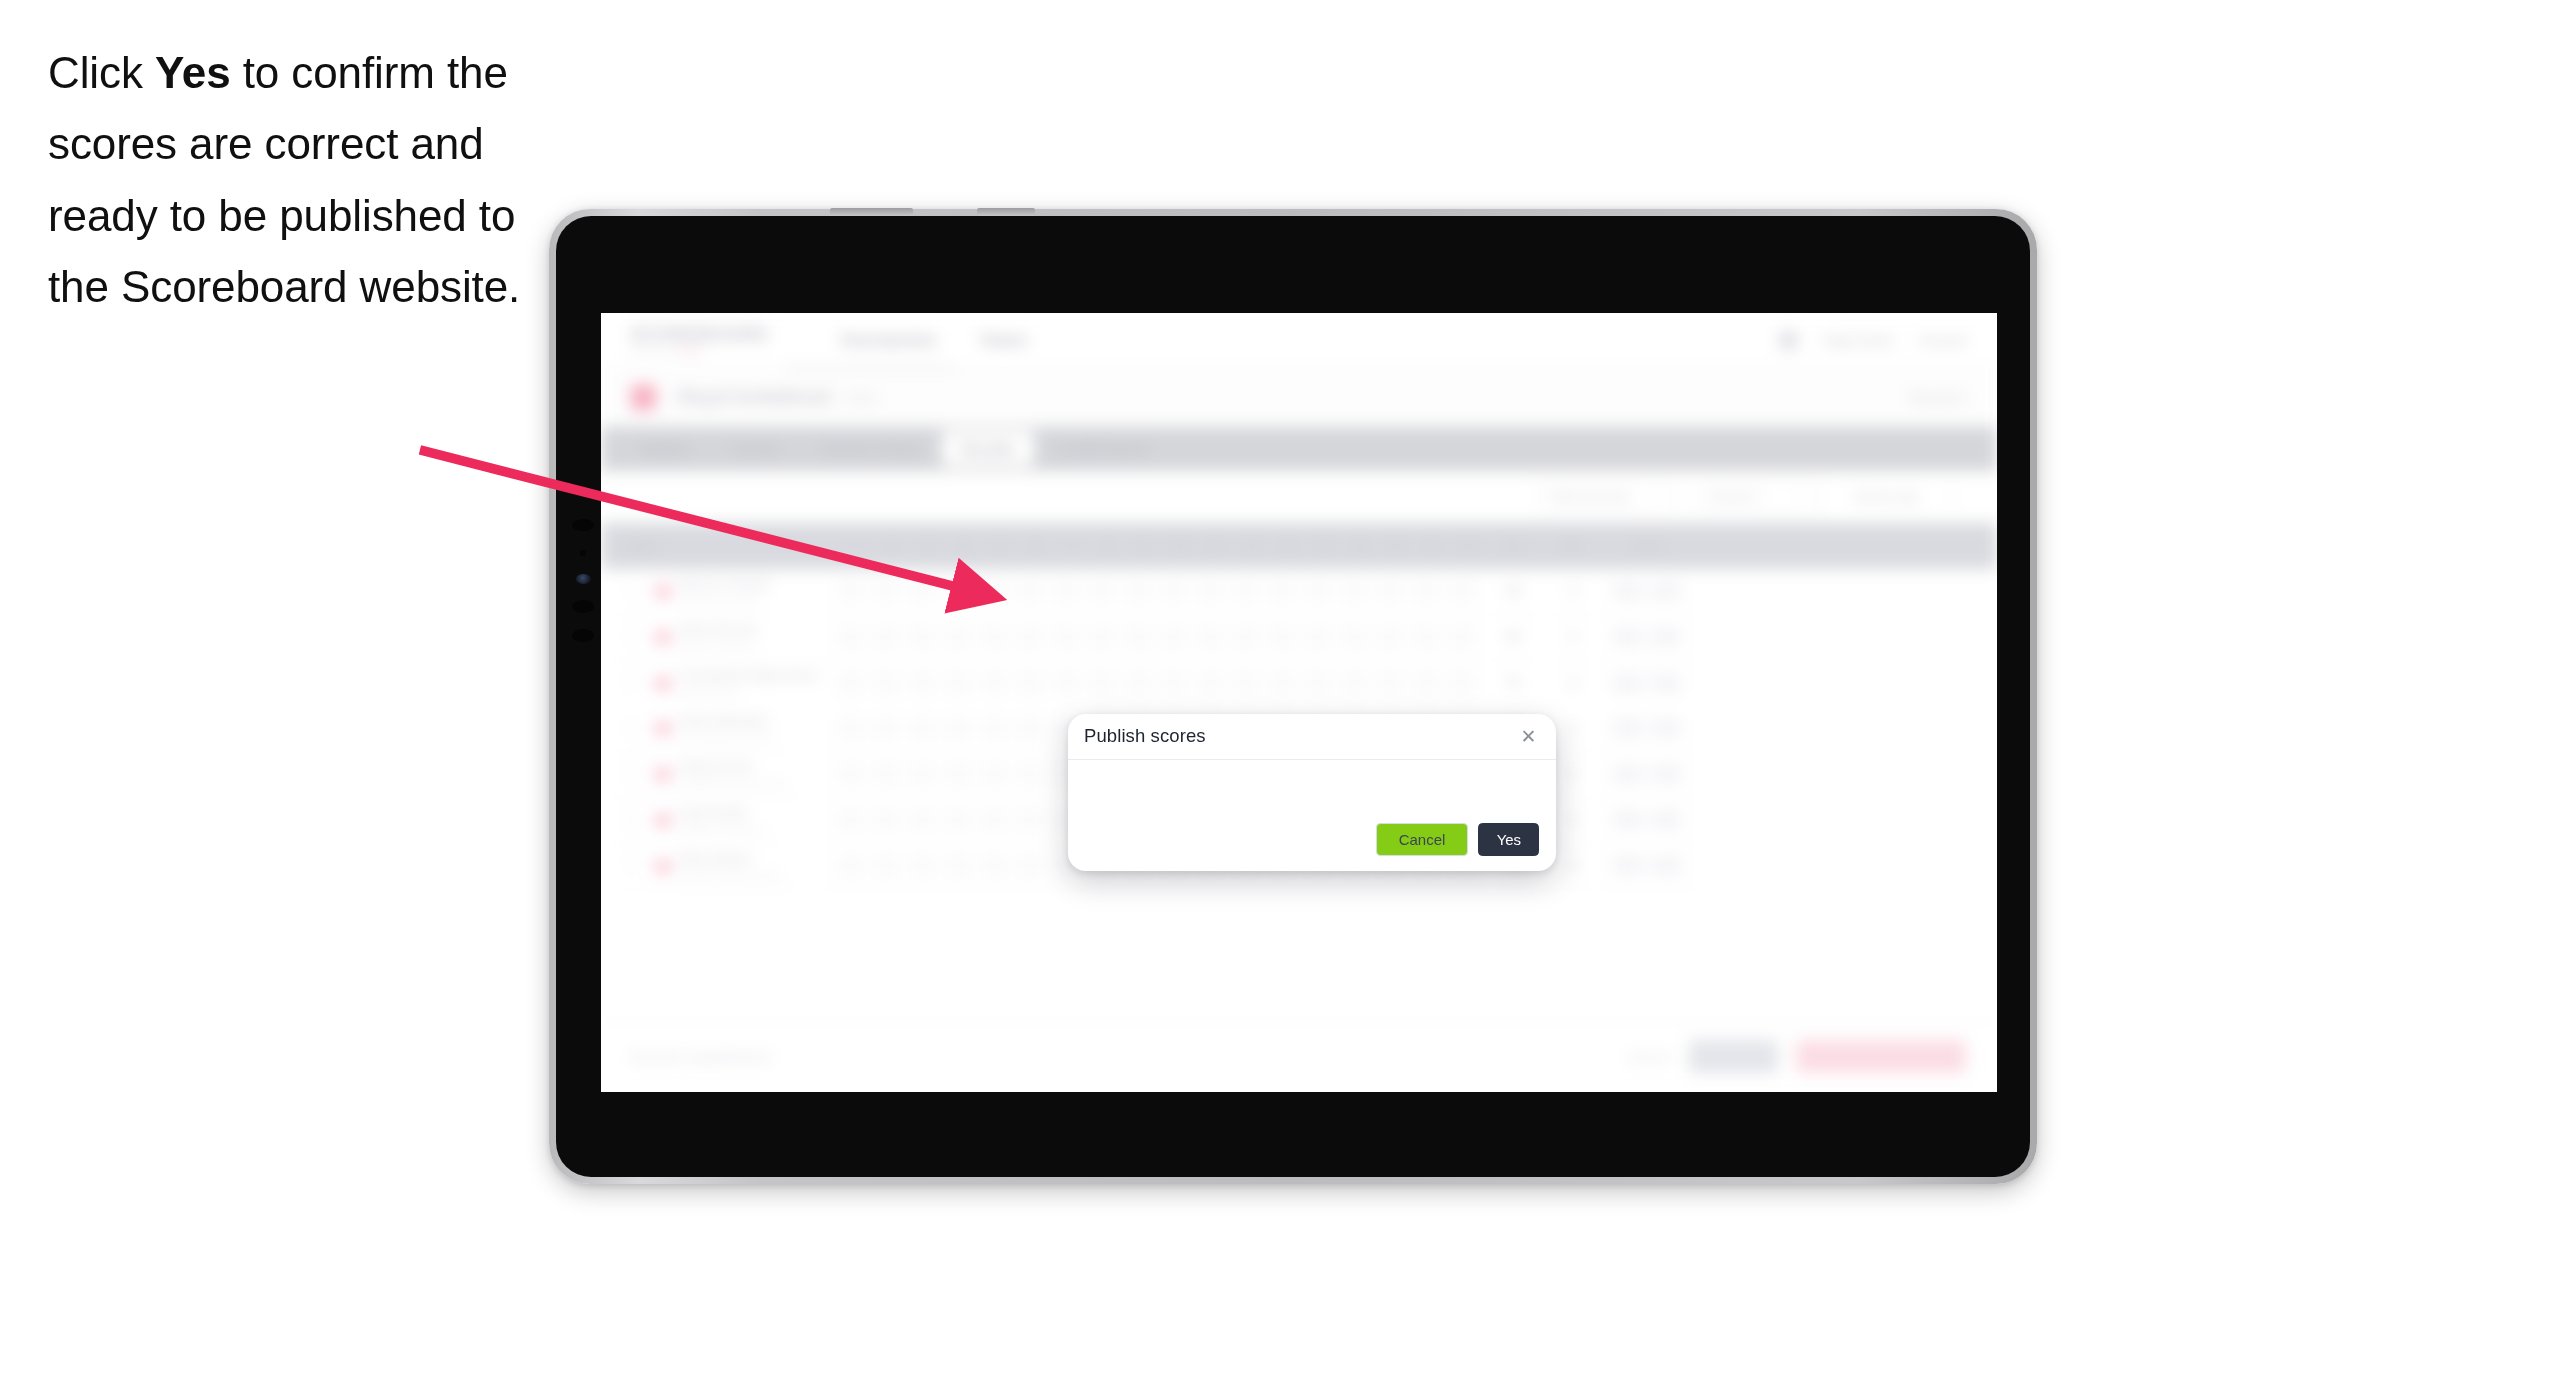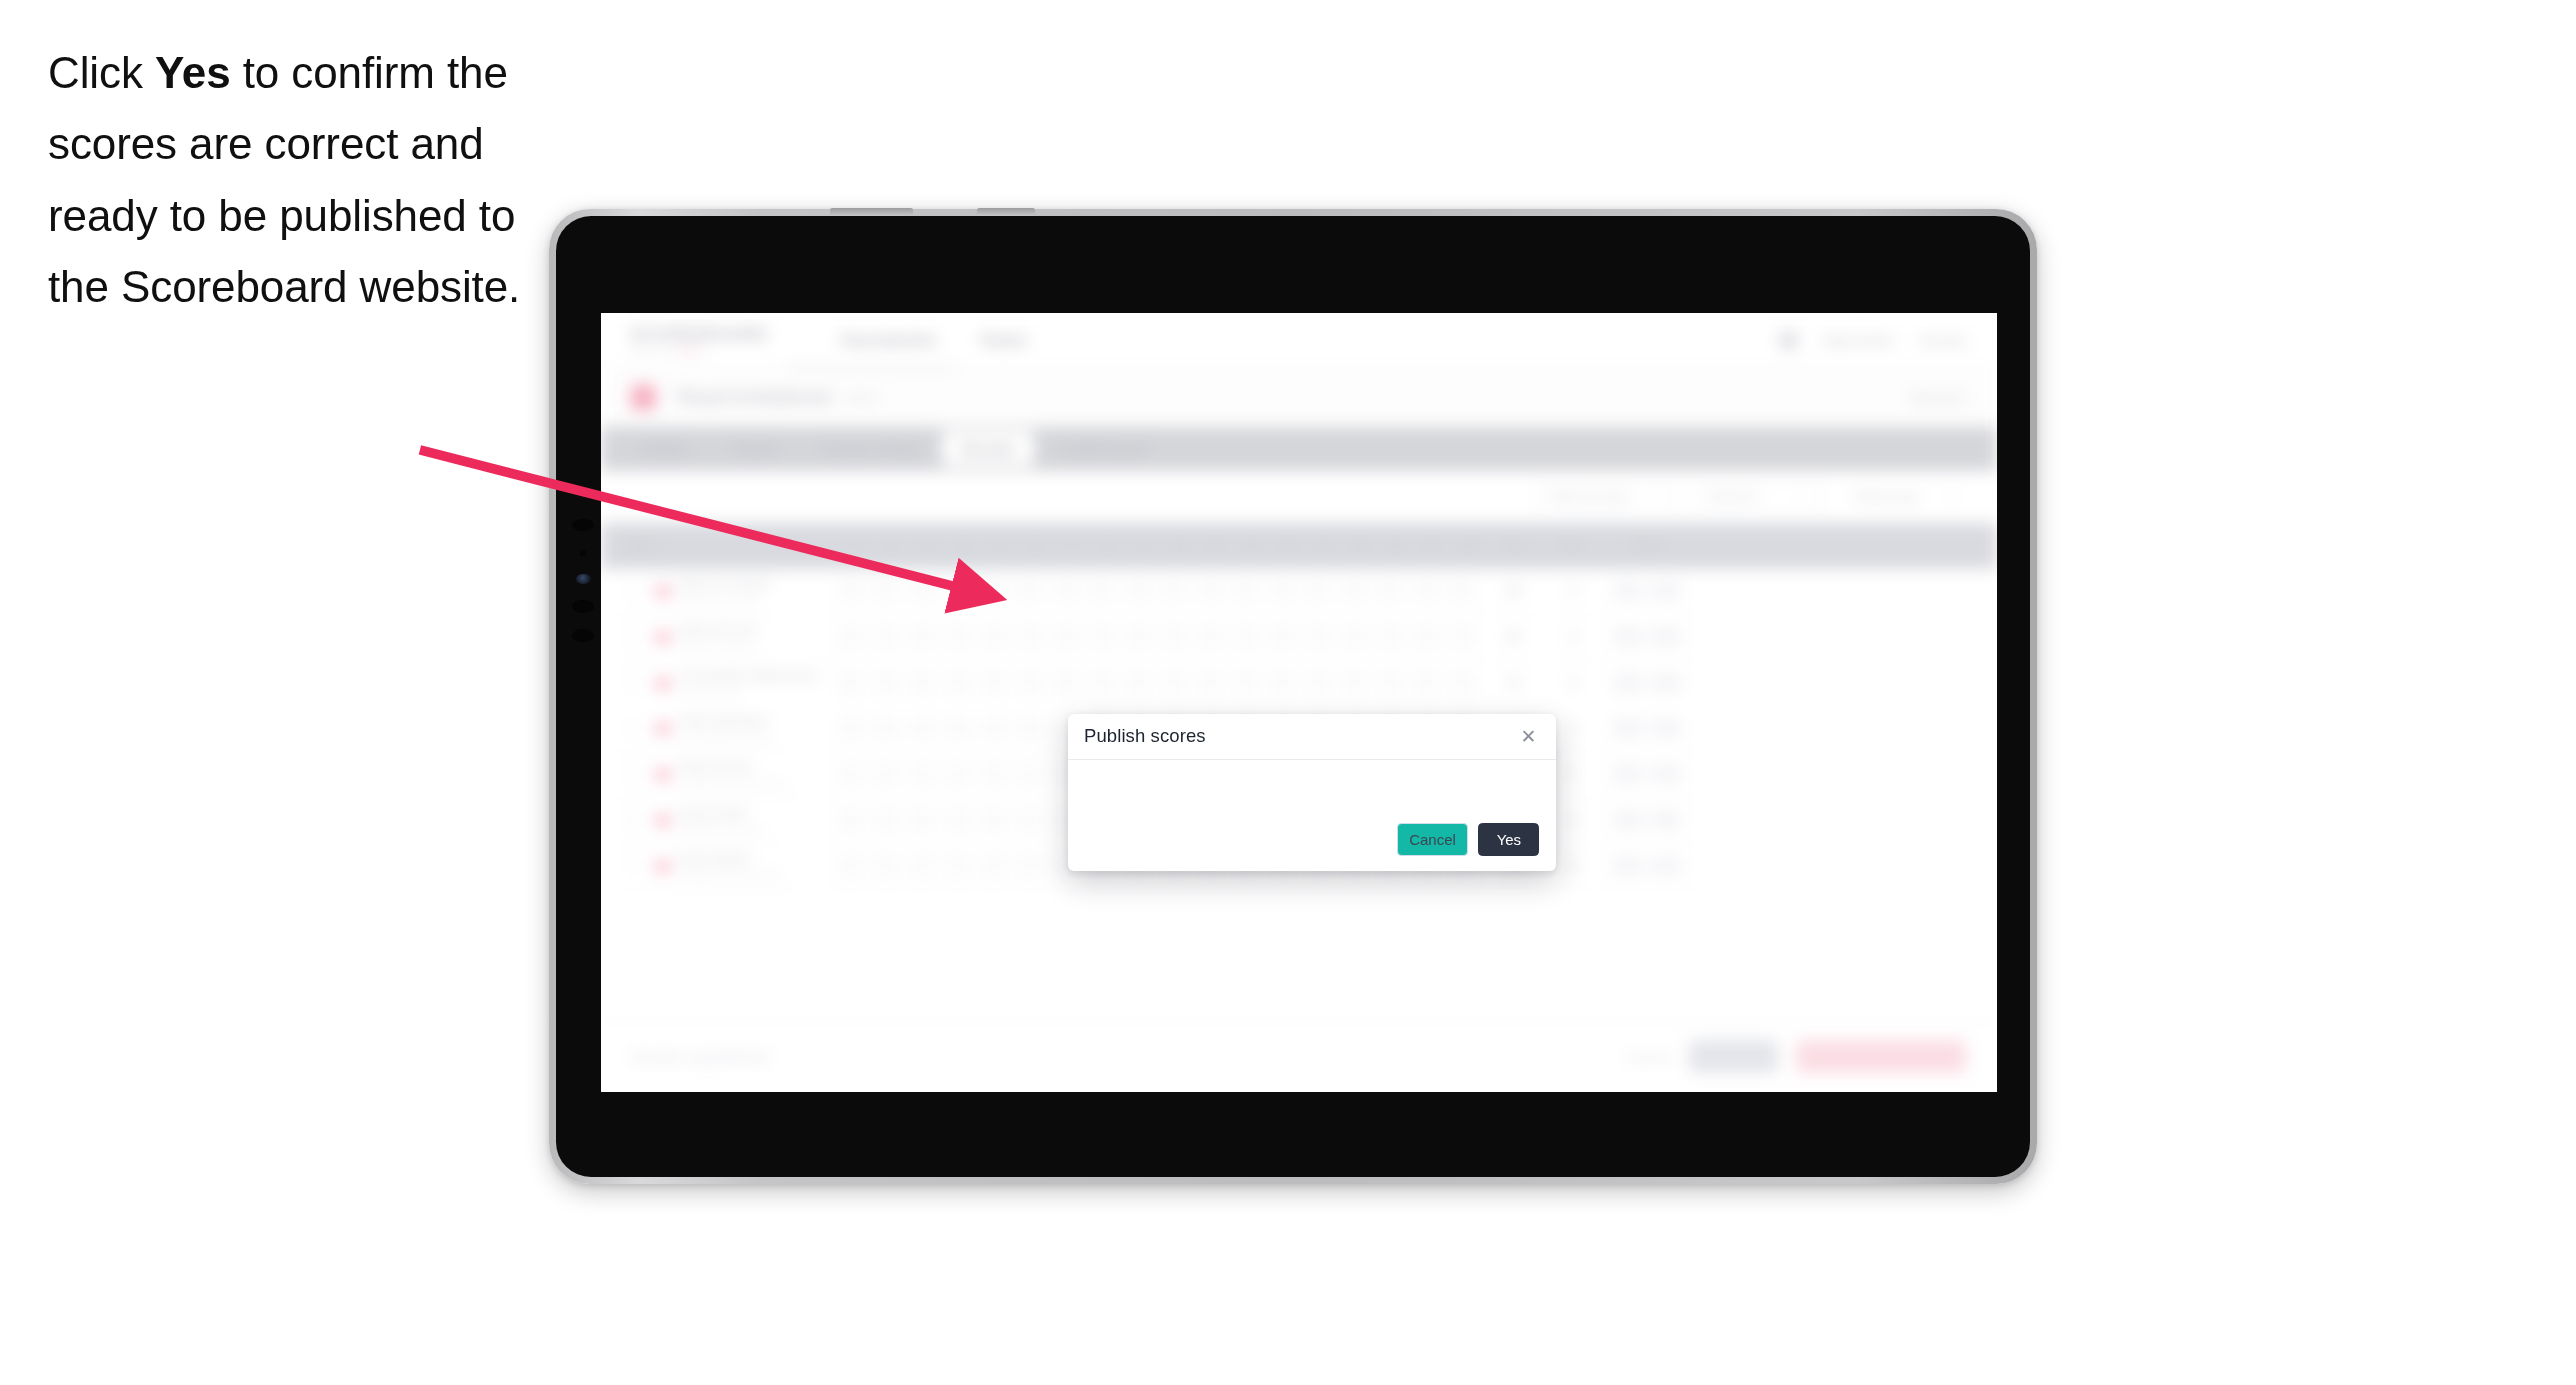--- a/index.html
+++ b/index.html
@@ -215,21 +215,21 @@
   .btn-pink  { background: #fbdde4; border-radius: 5.2px; width: 170px; height: 33px; }
 
   
   #modal {
     position: absolute;
     left: 467px;
     top: 401px;
     width: 488px;
     height: 157px;
     background: #ffffff;
-    border-radius: 6px;
+    border-radius: 18px;
     box-shadow: 0 10.4px 31px rgba(18,22,36,0.20), 0 2.2px 7.4px rgba(18,22,36,0.10);
     z-index: 20;
   }
   #modal-head {
     position: relative;
     height: 46px;
     border-bottom: 0.7px solid #e8eaee;
     display: flex; align-items: center;
     padding: 0 16.3px;
   }
@@ -249,21 +249,21 @@
   #modal-actions {
     position: absolute; right: 16.3px; bottom: 15px;
     display: flex; align-items: center; gap: 10.4px;
   }
   .dlg-btn {
     font-size: 15px; border-radius: 4.4px; cursor: pointer;
     height: 33px; display: flex; align-items: center; justify-content: center;
     font-family: "Liberation Sans", sans-serif;
   }
   #btn-cancel {
-    width: 71px; background: #14b8a6; color: #3d4552;
+    width: 92px; background: #84cc16; color: #3d4552;
     border: 0.7px solid #d3dcea;
   }
   #btn-yes {
     width: 61px; background: #2c3444; color: #ffffff; border: 0.7px solid #2c3444;
   }
 
   
   #arrow {
     position: absolute; left: 414px; top: 444px;
     width: 606px; height: 207px; pointer-events: none; z-index: 40;

